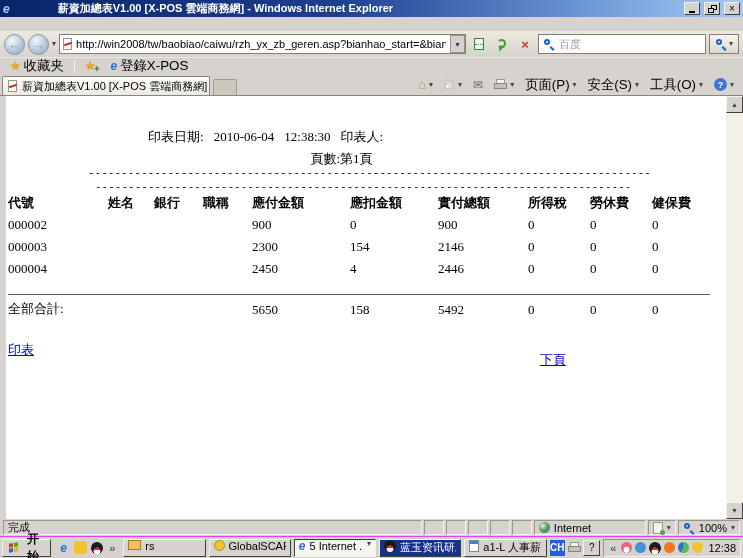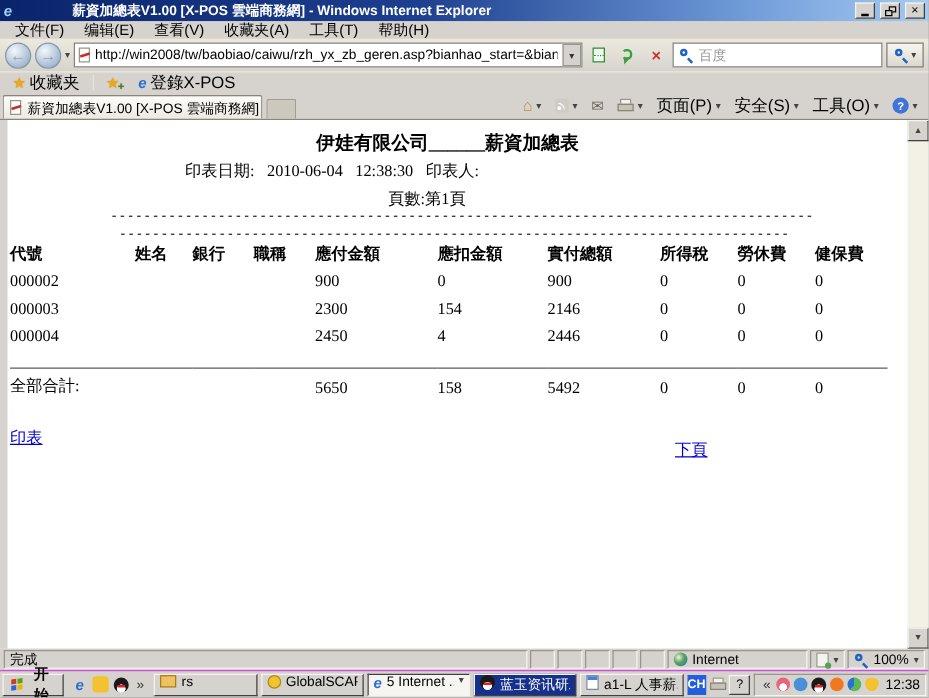--- a/index.html
+++ b/index.html
@@ -169,28 +169,20 @@
     <span class="ttext">薪資加總表V1.00 [X-POS 雲端商務網] - Windows Internet Explorer</span>
     <button class="winbtn">
         <span class="min-glyph"></span>
       </button>
     <button class="winbtn">
         <span class="restore-glyph"></span>
       </button>
     <button class="winbtn">×</button>
   </div>
 
-  <div class="menubar">
-    <span>文件(F)</span>
-    <span>编辑(E)</span>
-    <span>查看(V)</span>
-    <span>收藏夹(A)</span>
-    <span>工具(T)</span>
-    <span>帮助(H)</span>
-  </div>
 
   <div class="navbar">
     <button class="navcircle">←</button>
     <button class="navcircle">→</button>
     <span class="dd">▾</span>
     <div class="addressbar">
       <span class="broken-page"></span>
       <span class="urltext">http://win2008/tw/baobiao/caiwu/rzh_yx_zb_geren.asp?bianhao_start=&amp;bianhao_end=&amp;fendia</span>
       <button class="ddbtn">▾</button>
     </div>
@@ -265,21 +257,20 @@
       <button class="cmd">
           <span class="help-ic">?</span>
           <span class="dd">▾</span>
         </button>
     </div>
   </div>
 
   <div class="content serif">
     <div class="leftstrip"></div>
 
-    <div class="r-title">伊娃有限公司______薪資加總表</div>
 
     <div class="r-dateline">
       <span>印表日期:</span><span>2010-06-04</span><span>12:38:30</span><span>印表人:</span>
     </div>
 
     <div class="r-pageline">頁數:第1頁</div>
 
     <div class="dashline dash1">------------------------------------------------------------------------------------------------------------------------</div>
     <div class="dashline dash2">------------------------------------------------------------------------------------------------------------------------</div>
 

